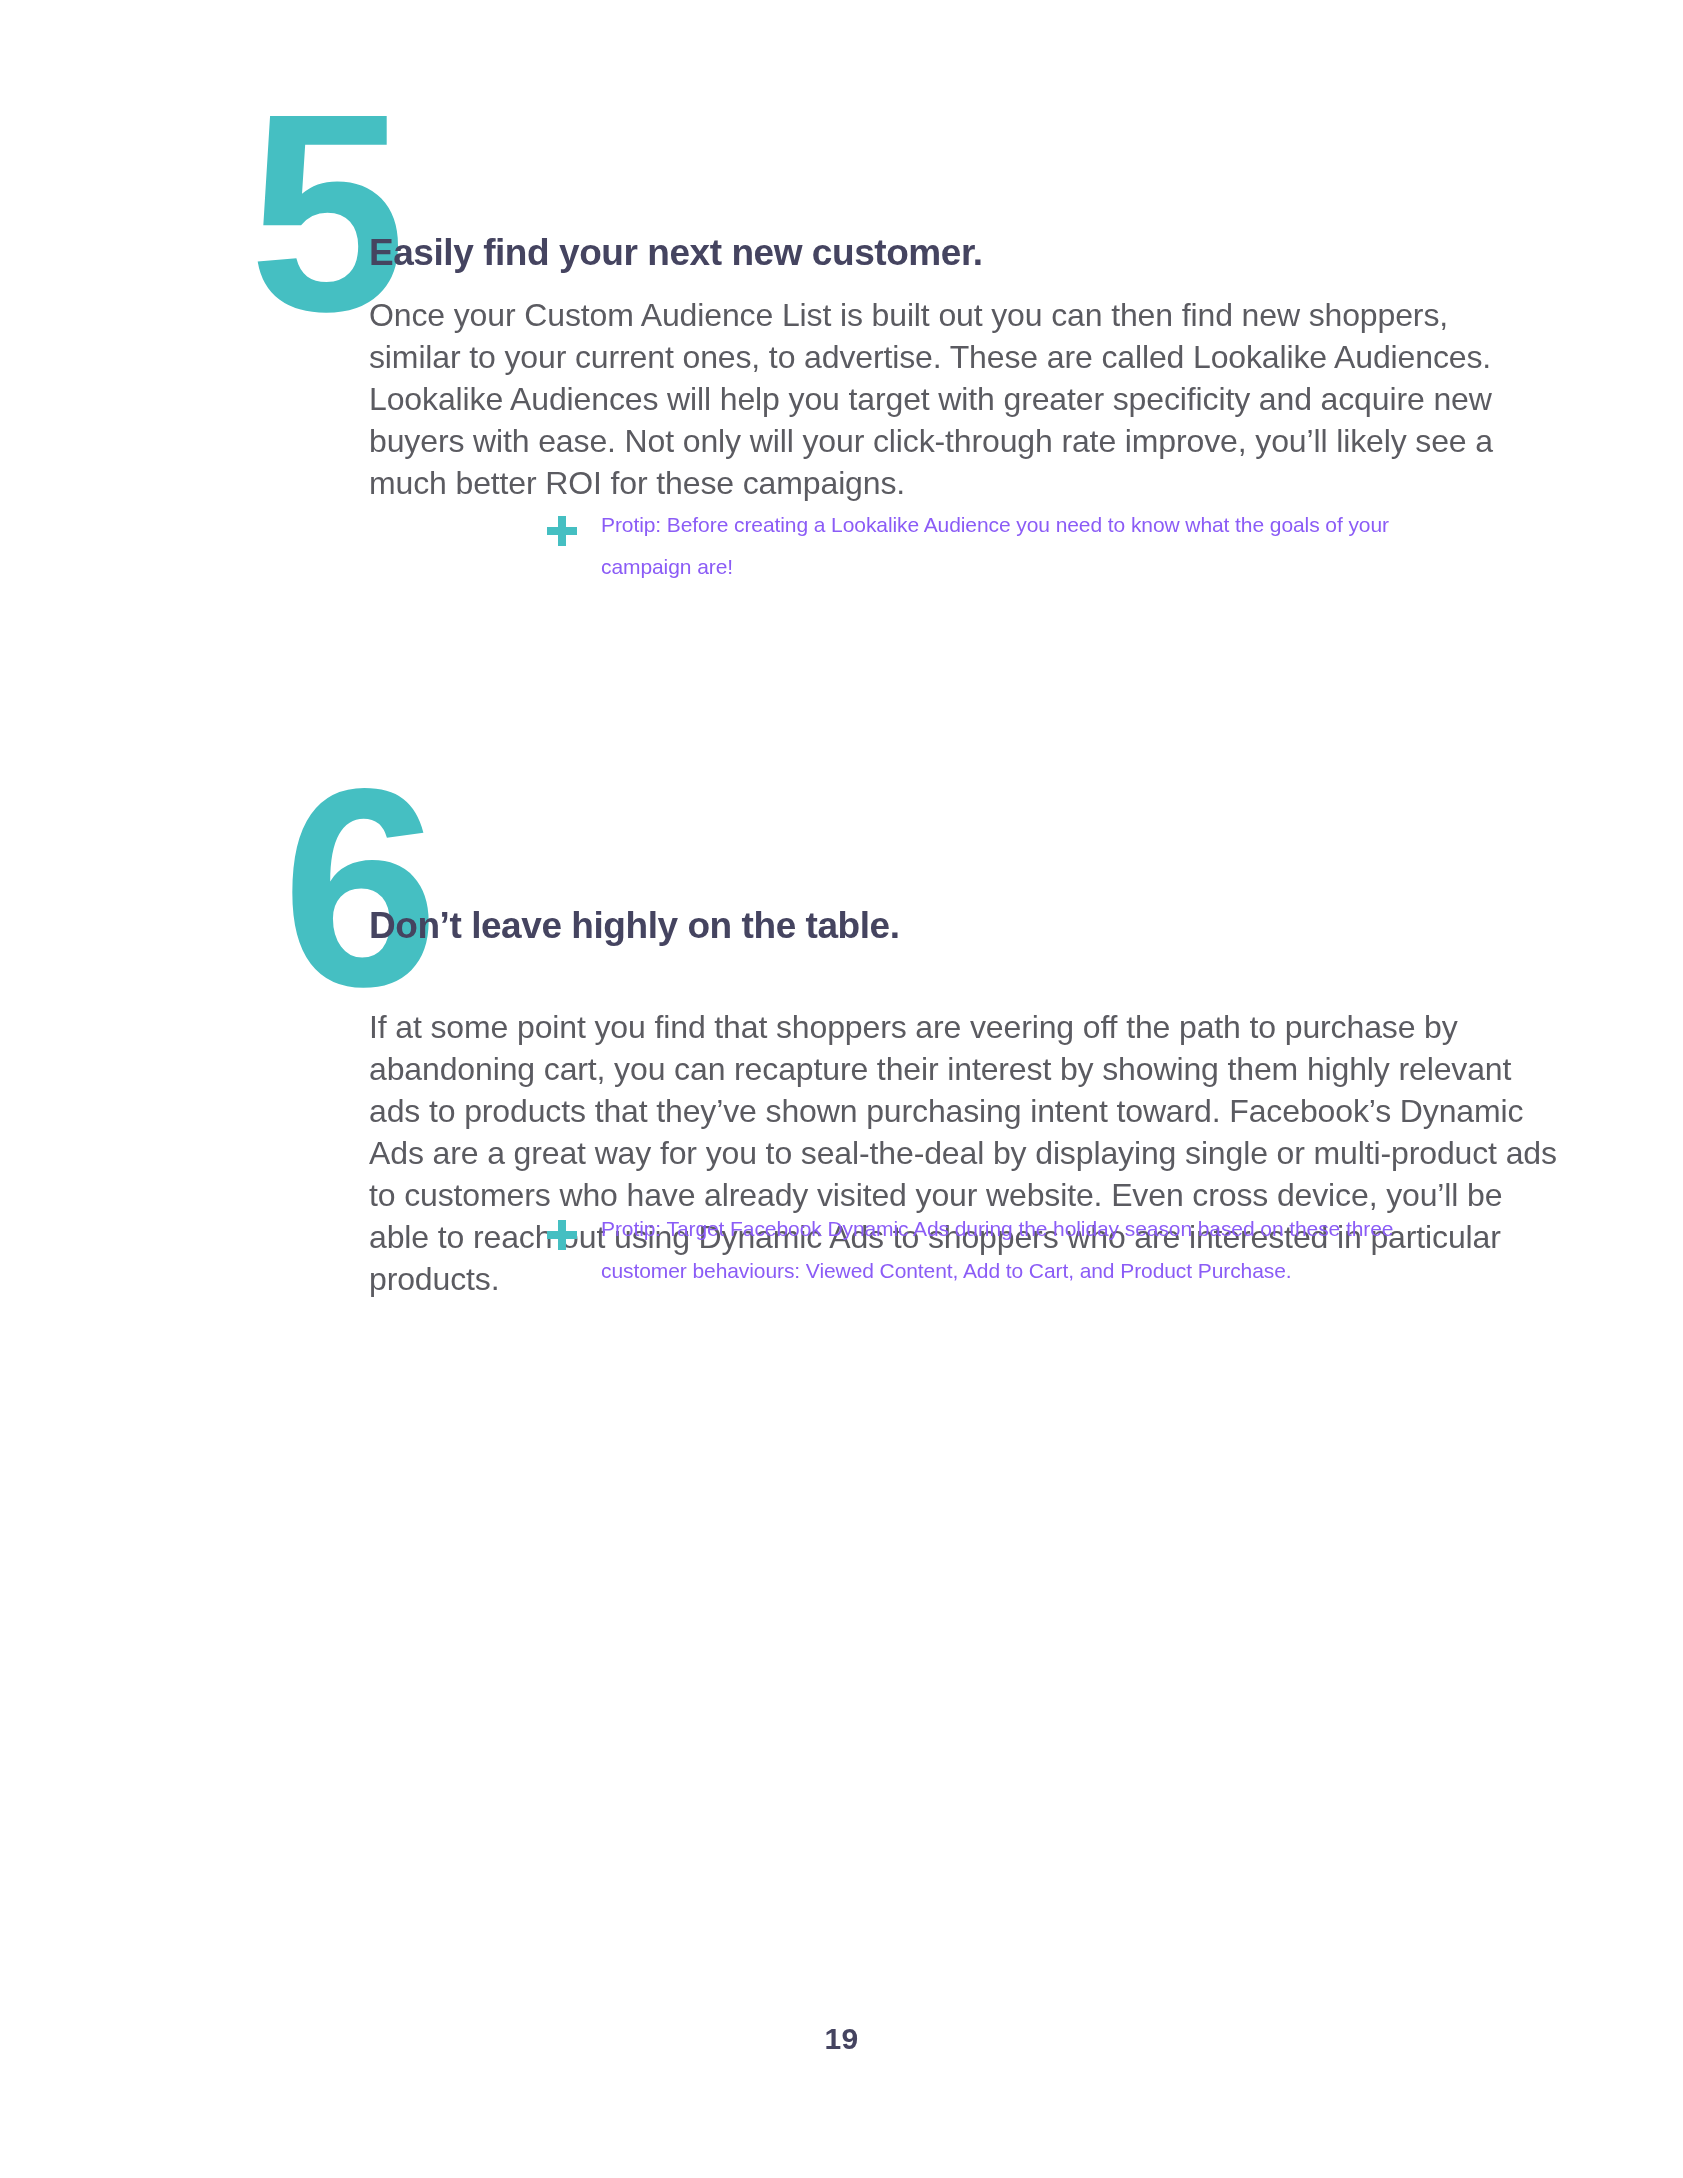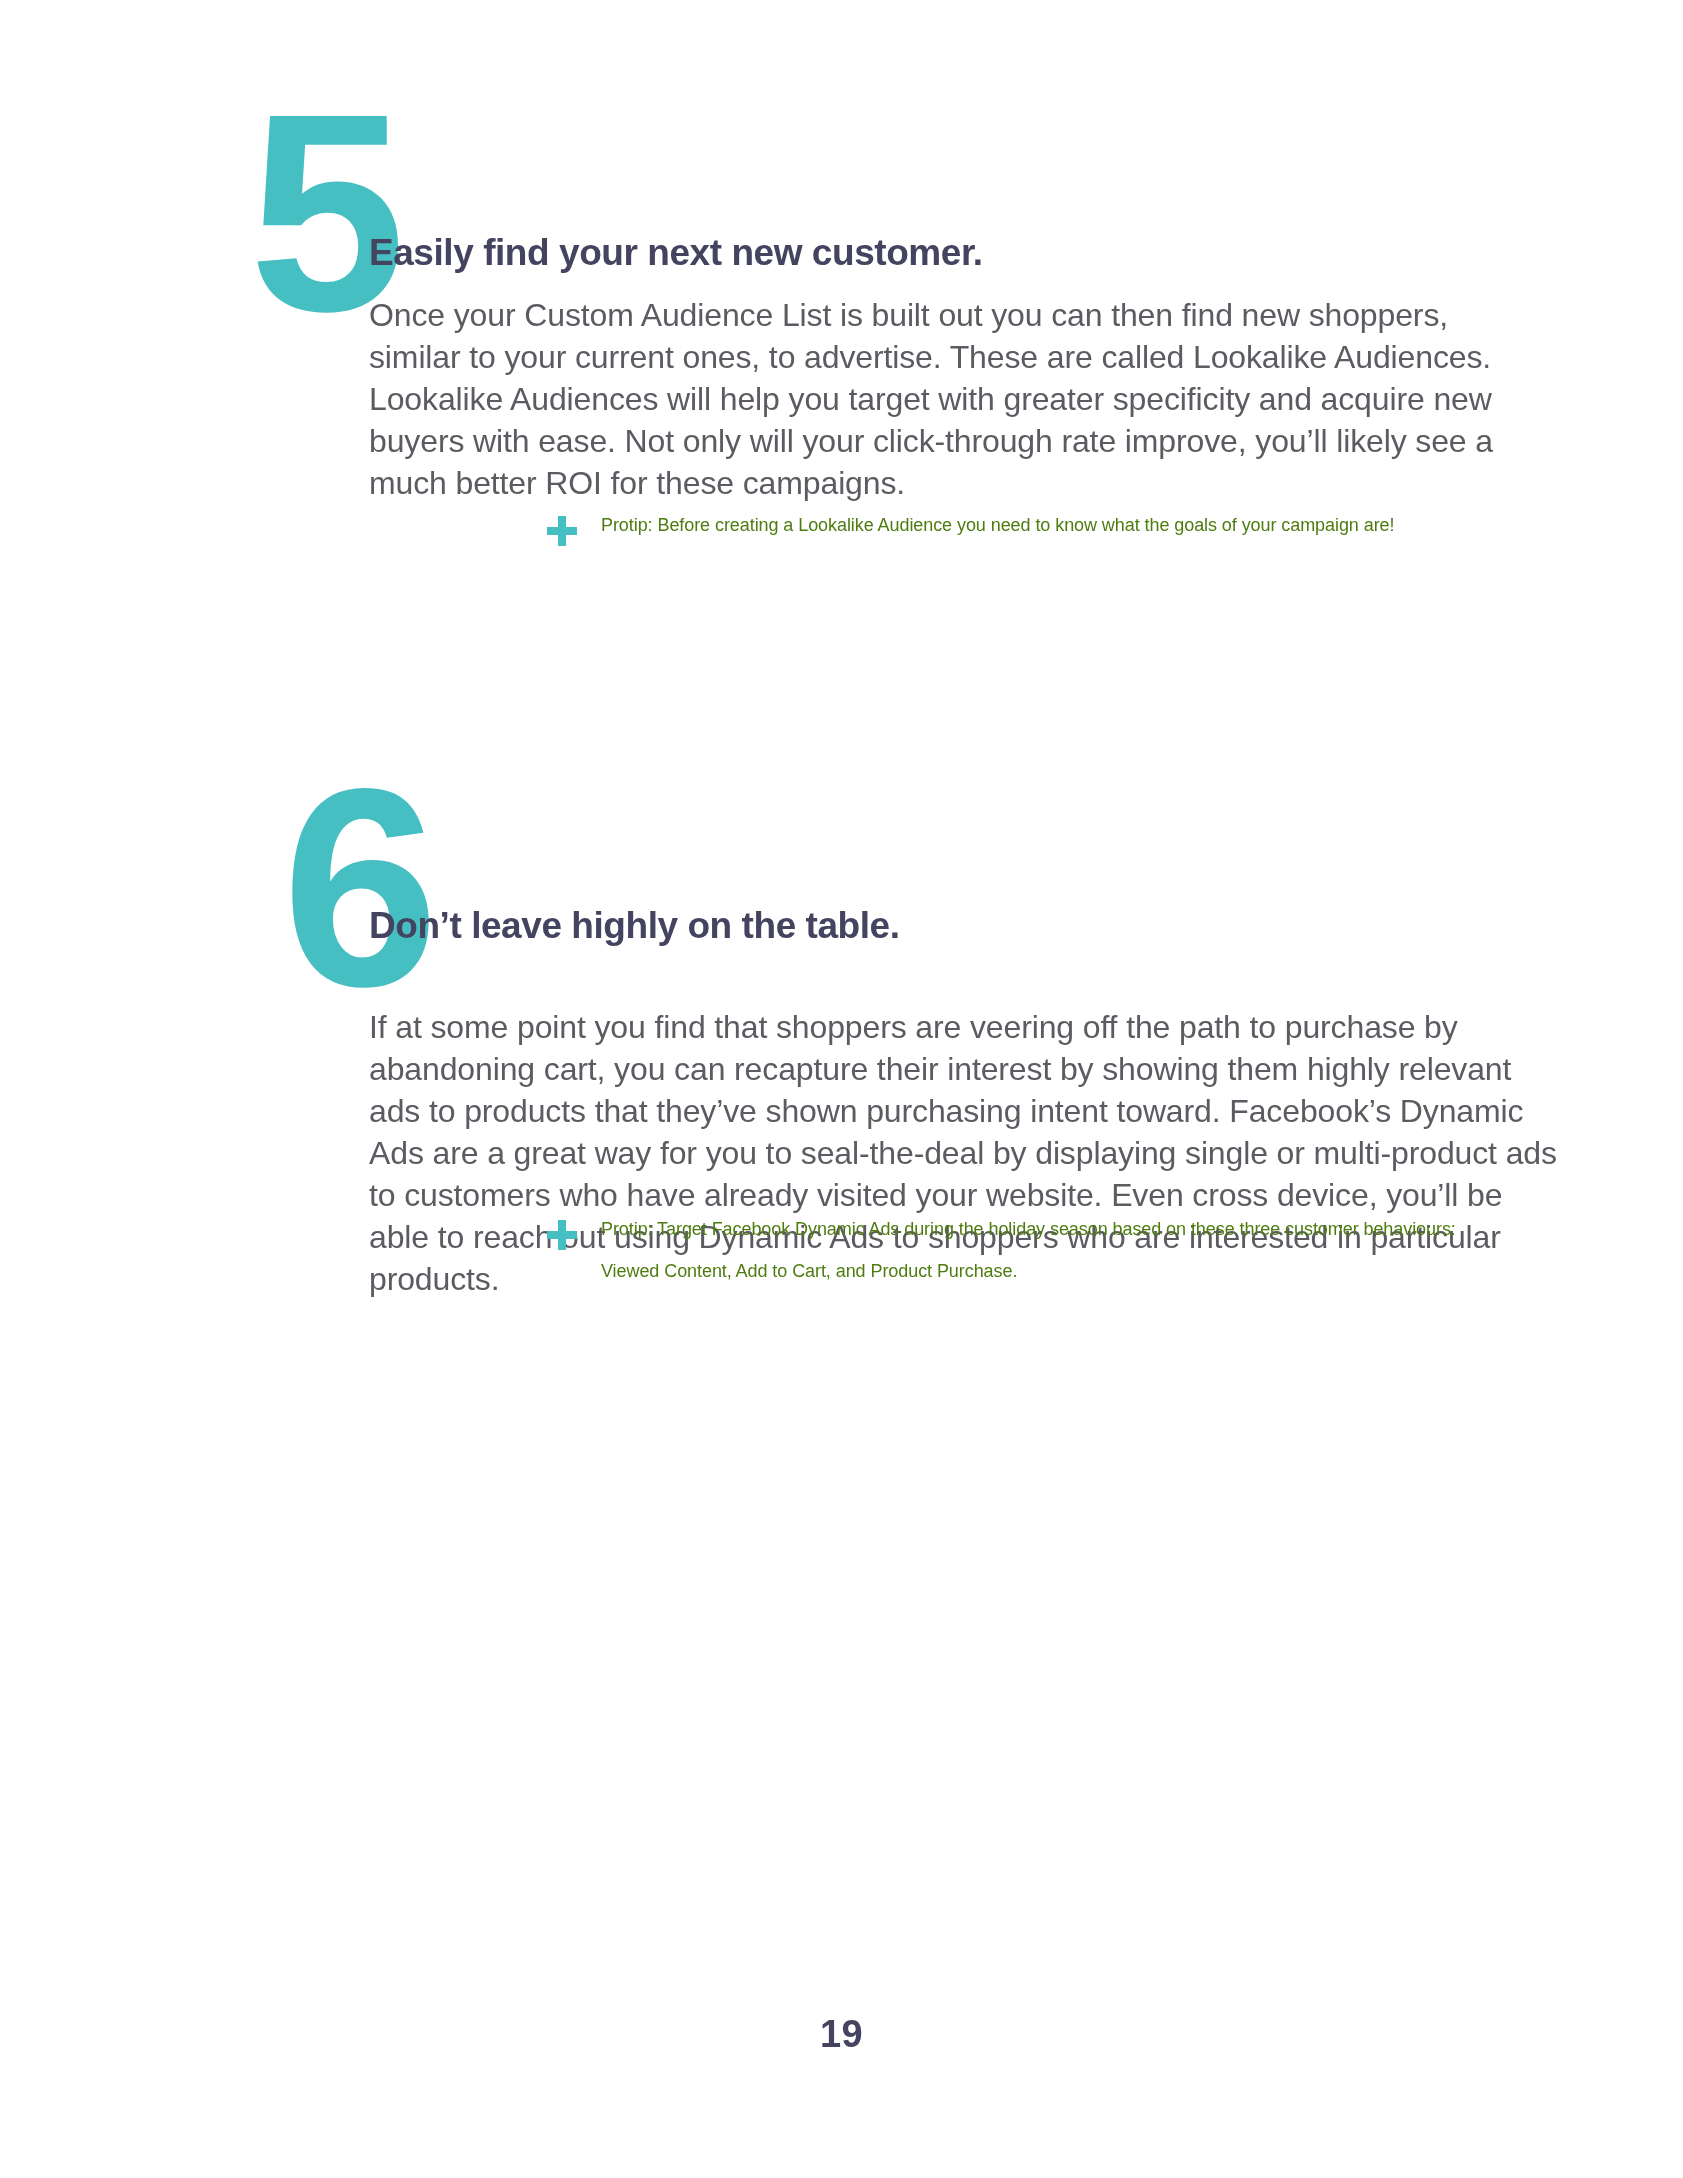--- a/index.html
+++ b/index.html
@@ -101,37 +101,37 @@
   .plus-icon::after {
     top: 11px;
     left: 0;
     height: 8.4px;
     width: 30px;
   }
 
   .protip-text {
     font-family: "Liberation Sans", sans-serif;
     font-weight: 400;
-    font-size: 18px;
+    font-size: 21px;
     line-height: 42px;
-    color: #4d7c0f;
+    color: #8b5cf6;
     letter-spacing: -0.004em;
   }
   .protip-text p { margin: 0; }
 
   
   .page-number {
     position: absolute;
     left: 0;
     right: 0;
     bottom: 122px;
     text-align: center;
     font-family: "Liberation Sans", sans-serif;
     font-weight: 700;
-    font-size: 38px;
+    font-size: 30px;
     color: #454460;
     letter-spacing: 0.01em;
   }
 
   
   #section-5 .big-number  { left: 249px; top: 103px; }
   #section-5 .section-title { left: 369px; top: 201px; text-align: right; }
   #section-6 .big-number  { left: 282px; top: 590px; }
   #section-6 .section-title { left: 369px; top: 686px; }
 </style>

